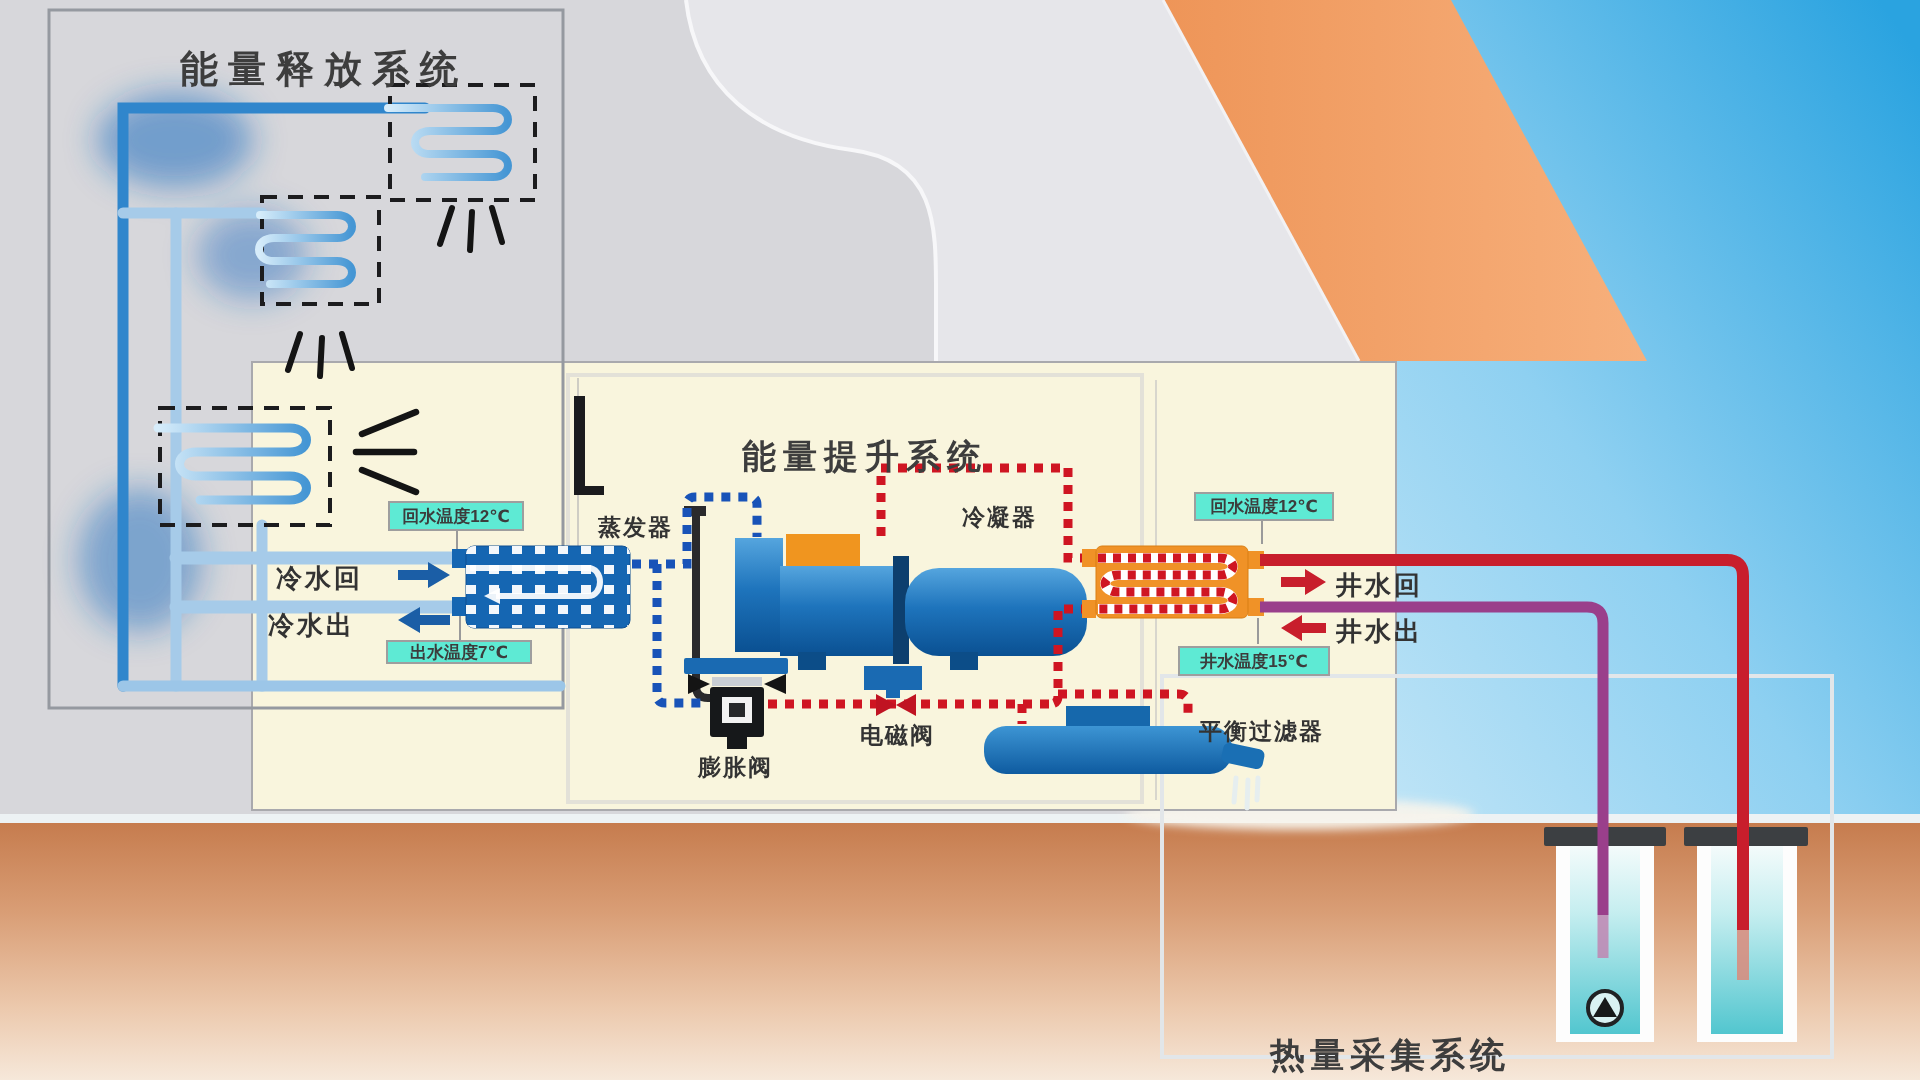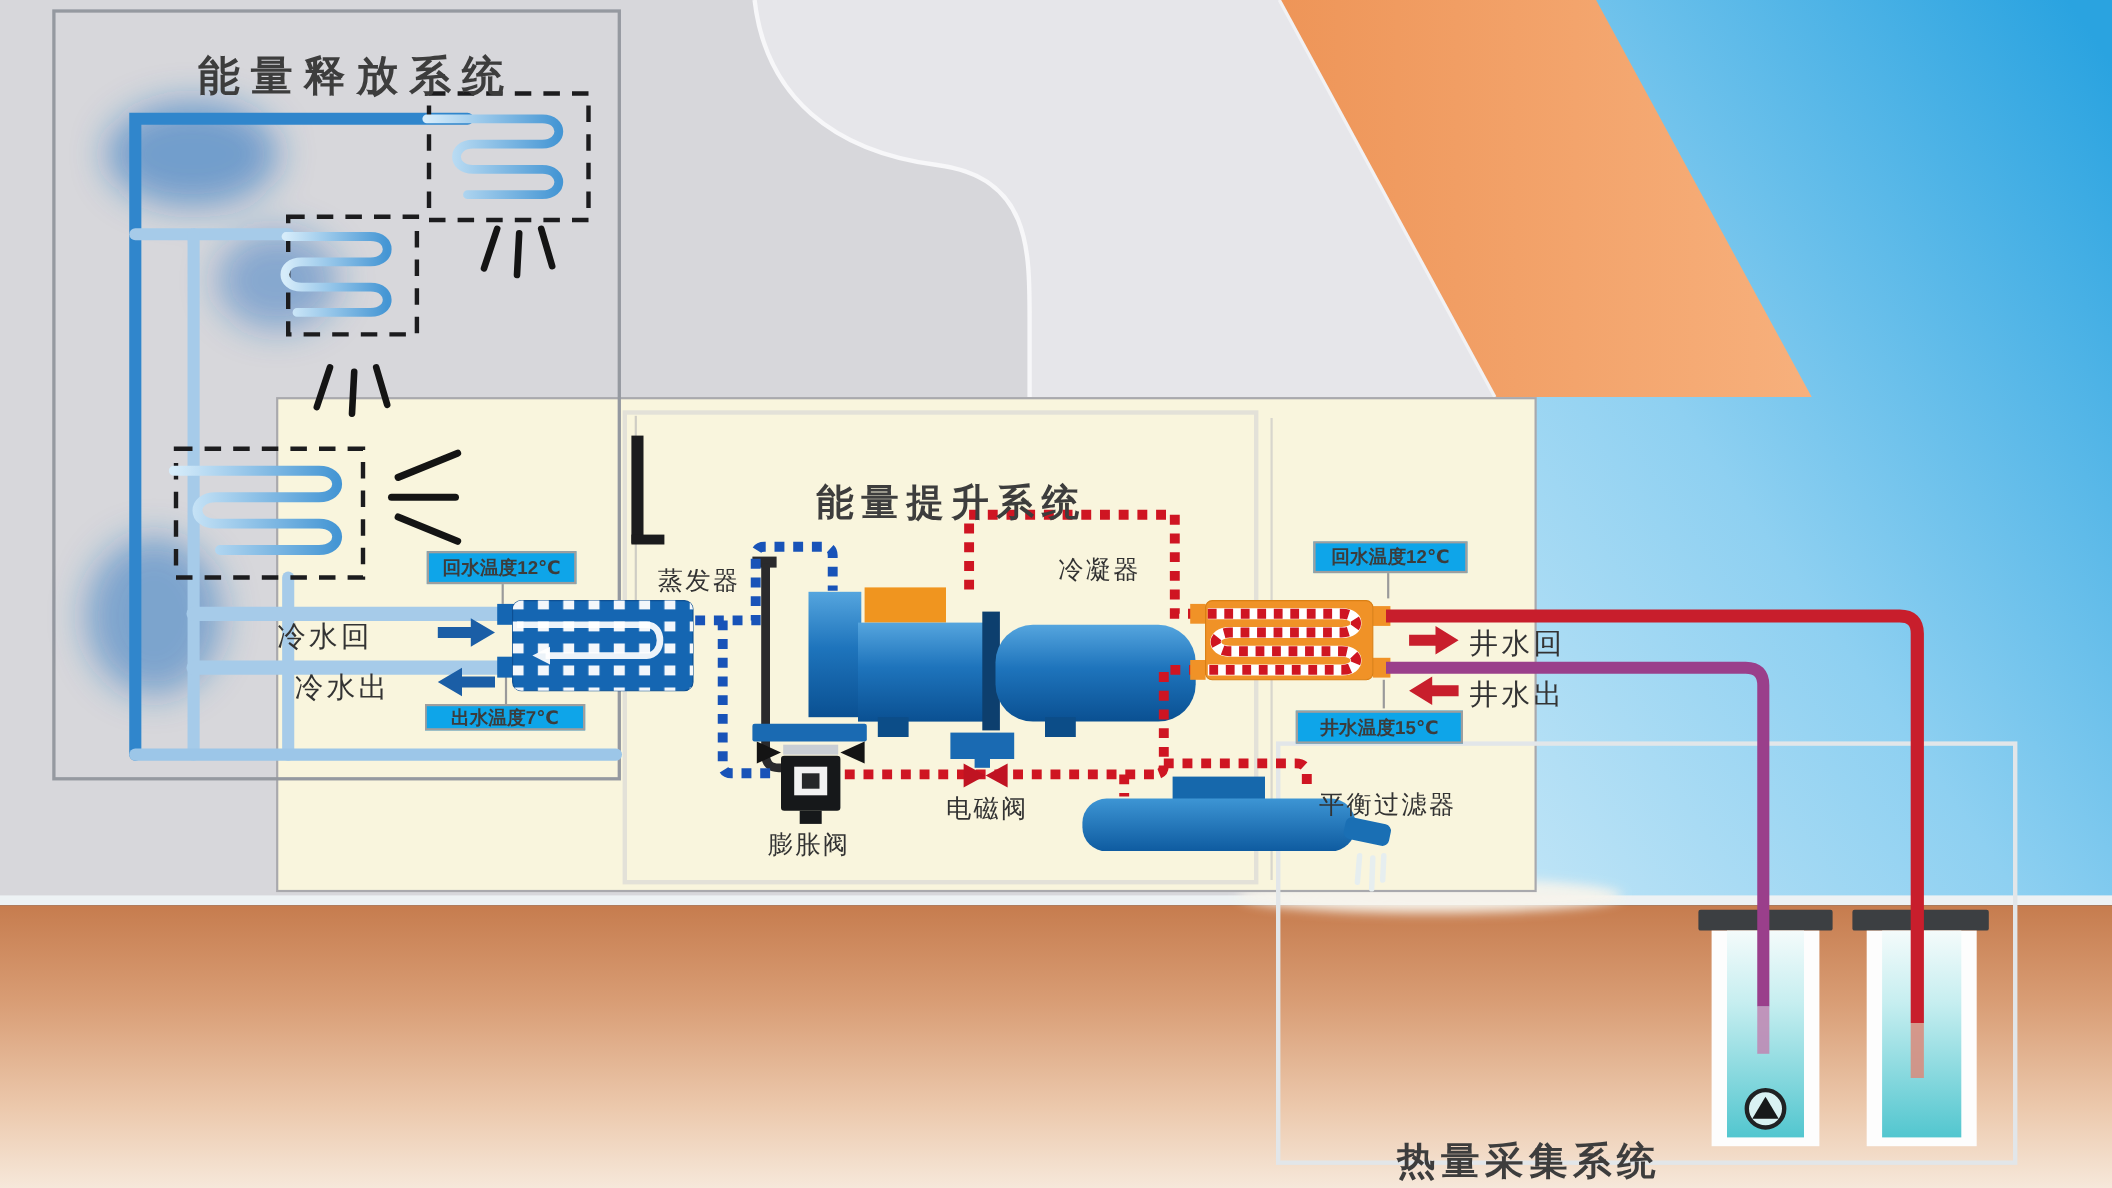--- a/index.html
+++ b/index.html
@@ -1,23 +1,23 @@
 <!DOCTYPE html>
 <html><head>
 <meta charset="utf-8">
 <style>
   html,body{margin:0;padding:0;background:#000;}
   #stage{position:relative;width:1920px;height:1080px;overflow:hidden;
          font-family:"Liberation Sans","DejaVu Sans",sans-serif;}
   #scene{position:absolute;left:0;top:0;}
   .title{position:absolute;color:#3d3d3d;font-weight:bold;text-align:center;white-space:nowrap;margin-top:22px;}
-  .t-box{position:absolute;background:#0ea5e9;border:2px solid #9e9e9e;color:#3c3c3c;
+  .t-box{position:absolute;background:#5eead4;border:2px solid #9e9e9e;color:#3c3c3c;
          font-weight:bold;font-size:17px;line-height:1;display:flex;align-items:center;
          justify-content:center;box-sizing:border-box;white-space:nowrap;}
-  .lbl{position:absolute;color:#333333;font-weight:normal;white-space:nowrap;}
+  .lbl{position:absolute;color:#333333;font-weight:bold;white-space:nowrap;}
   .flow{font-size:26px;letter-spacing:3px;}
   .comp{font-size:23px;letter-spacing:2px;}
 </style>
 </head>
 <body>
 
 <div id="stage">
 
 <svg id="scene" width="1920" height="1080" viewBox="0 0 1920 1080">
   <defs>
@@ -258,21 +258,21 @@
 <div class="title" style="left:1190px;top:1010px;width:400px;font-size:35px;letter-spacing:5px;">热量采集系统</div>
 
 <div class="t-box" style="left:388px;top:501px;width:136px;height:30px;">回水温度12℃</div>
 
 <div class="t-box" style="left:386px;top:640px;width:146px;height:24px;">出水温度7℃</div>
 
 <div class="t-box" style="left:1194px;top:492px;width:140px;height:29px;">回水温度12℃</div>
 
 <div class="t-box" style="left:1178px;top:646px;width:152px;height:30px;">井水温度15℃</div>
 
-<div class="lbl flow" style="left:252px;top:561px;text-align:center;">冷水回</div>
+<div class="lbl flow" style="left:276px;top:561px;text-align:center;">冷水回</div>
 <div class="lbl flow" style="left:268px;top:608px;">冷水出</div>
 <div class="lbl flow" style="left:1336px;top:568px;">井水回</div>
 <div class="lbl flow" style="left:1336px;top:614px;text-align:right;">井水出</div>
 
 <div class="lbl comp" style="left:598px;top:512px;">蒸发器</div>
 <div class="lbl comp" style="left:962px;top:502px;">冷凝器</div>
 <div class="lbl comp" style="left:698px;top:752px;">膨胀阀</div>
 <div class="lbl comp" style="left:860px;top:720px;">电磁阀</div>
 <div class="lbl comp" style="left:1199px;top:716px;">平衡过滤器</div>
 

